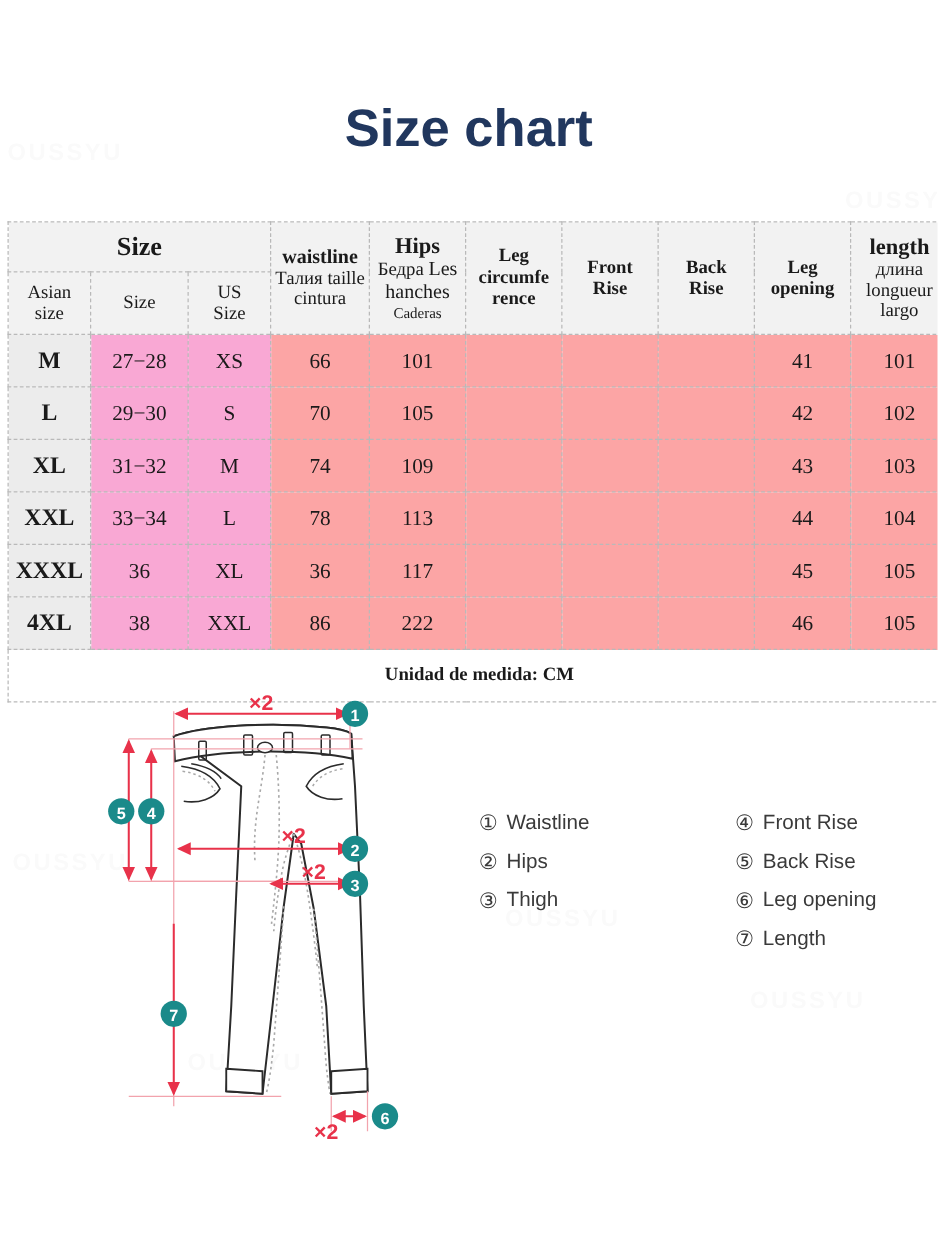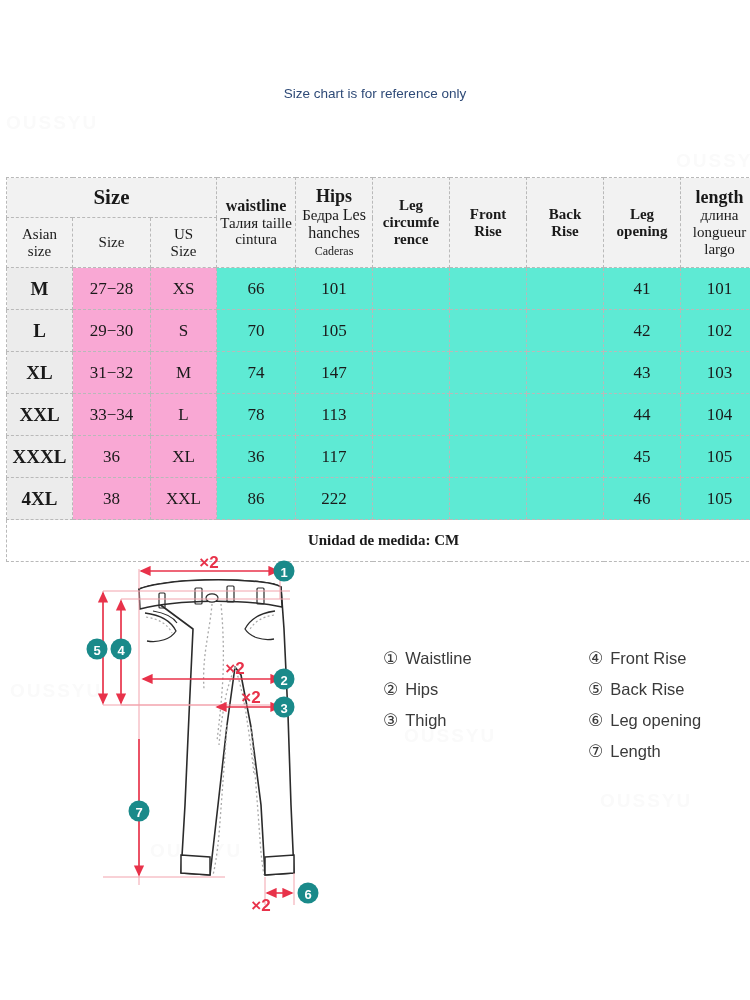--- a/index.html
+++ b/index.html
@@ -51,21 +51,21 @@
   th.grp, th.sub, th.col { background: #f2f2f2; }
   th.grp { font-size: 21px; font-weight: bold; height: 40px; }
   th.sub { font-size: 15px; font-weight: 400; height: 50px; line-height: 1.12; }
   th.col { font-size: 15px; font-weight: bold; line-height: 1.12; padding: 4px 1px; }
   th.col .en { font-weight: bold; display:block; }
   th.col.tall { height: 90px; }
 
   td.sz { background: #f9a8d4; }
   td.szb { background: #ececec; font-weight: bold; font-size: 19px; }
   td { height: 42px; font-size: 17px; }
-  td.val { background: #5eead4; }
+  td.val { background: #fca5a5; }
 
   .footnote-cell {
     background: #ffffff;
     border: 1px dashed #b9b9b9;
     border-top: 1px dashed #b9b9b9;
     text-align: left;
     padding: 8px 10px 9px 12px;
     color: #21375e;
     font-weight: bold;
     font-size: 15px;
@@ -99,21 +99,21 @@
   <div class="wm" style="left:255px; top:282px;">OUSSYU</div>
   <div class="wm" style="left:30px;  top:440px;">OUSSYU</div>
   <div class="wm" style="left:638px; top:480px;">OUSSYU</div>
   <div class="wm" style="left:660px; top:330px;">OUSSYU</div>
   <div class="wm" style="left:10px;  top:680px;">OUSSYU</div>
   <div class="wm" style="left:404px; top:725px;">OUSSYU</div>
   <div class="wm" style="left:150px; top:840px;">OUSSYU</div>
   <div class="wm" style="left:600px; top:790px;">OUSSYU</div>
 
   <div class="title-block">
-    <div class="subtitle">Size chart is for reference only</div>
+    <div class="title">Size chart</div>
   </div>
 
   <div class="table-wrap">
     <table class="sizechart">
       <colgroup>
         <col style="width:66px">
           <col style="width:78px">
           <col style="width:66px">
         <col style="width:79px">
           <col style="width:77px">
@@ -197,21 +197,21 @@
           <td class="val"></td>
           <td class="val"></td>
           <td class="val">42</td>
           <td class="val">102</td>
         </tr>
         <tr>
           <td class="szb">XL</td>
           <td class="sz">31−32</td>
           <td class="sz">M</td>
           <td class="val">74</td>
-          <td class="val">147</td>
+          <td class="val">109</td>
           <td class="val"></td>
           <td class="val"></td>
           <td class="val"></td>
           <td class="val">43</td>
           <td class="val">103</td>
         </tr>
         <tr>
           <td class="szb">XXL</td>
           <td class="sz">33−34</td>
           <td class="sz">L</td>

